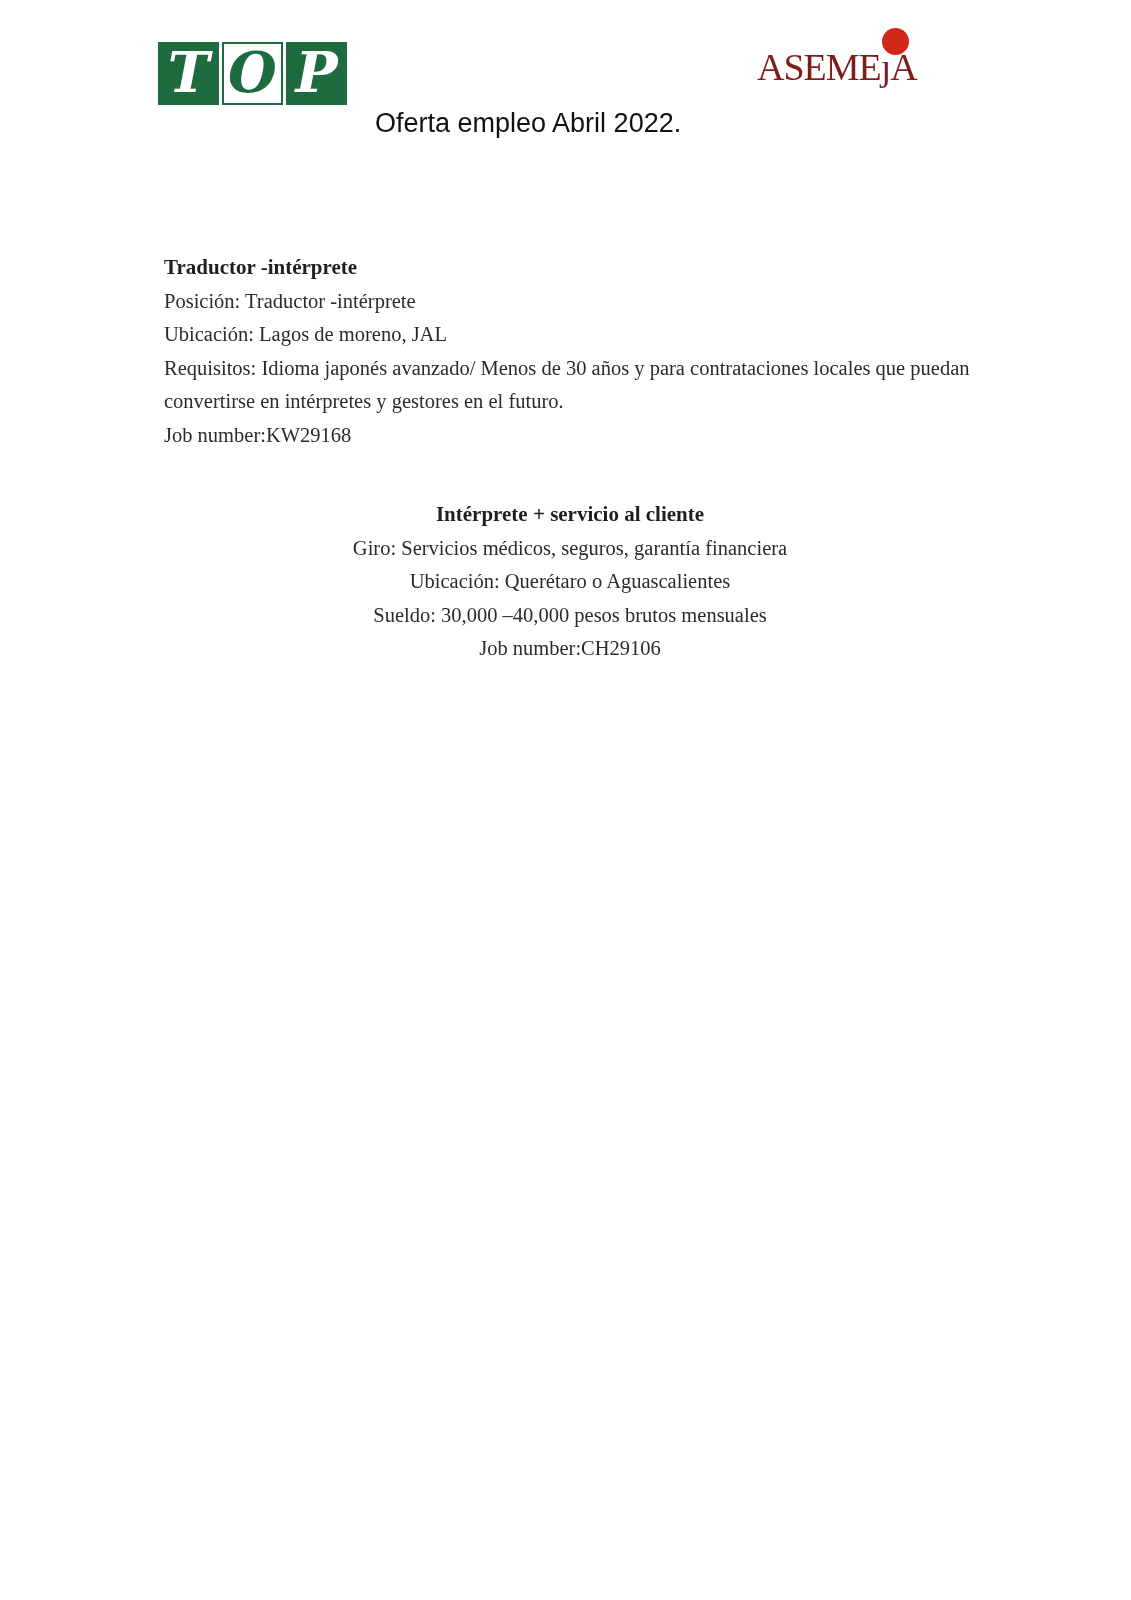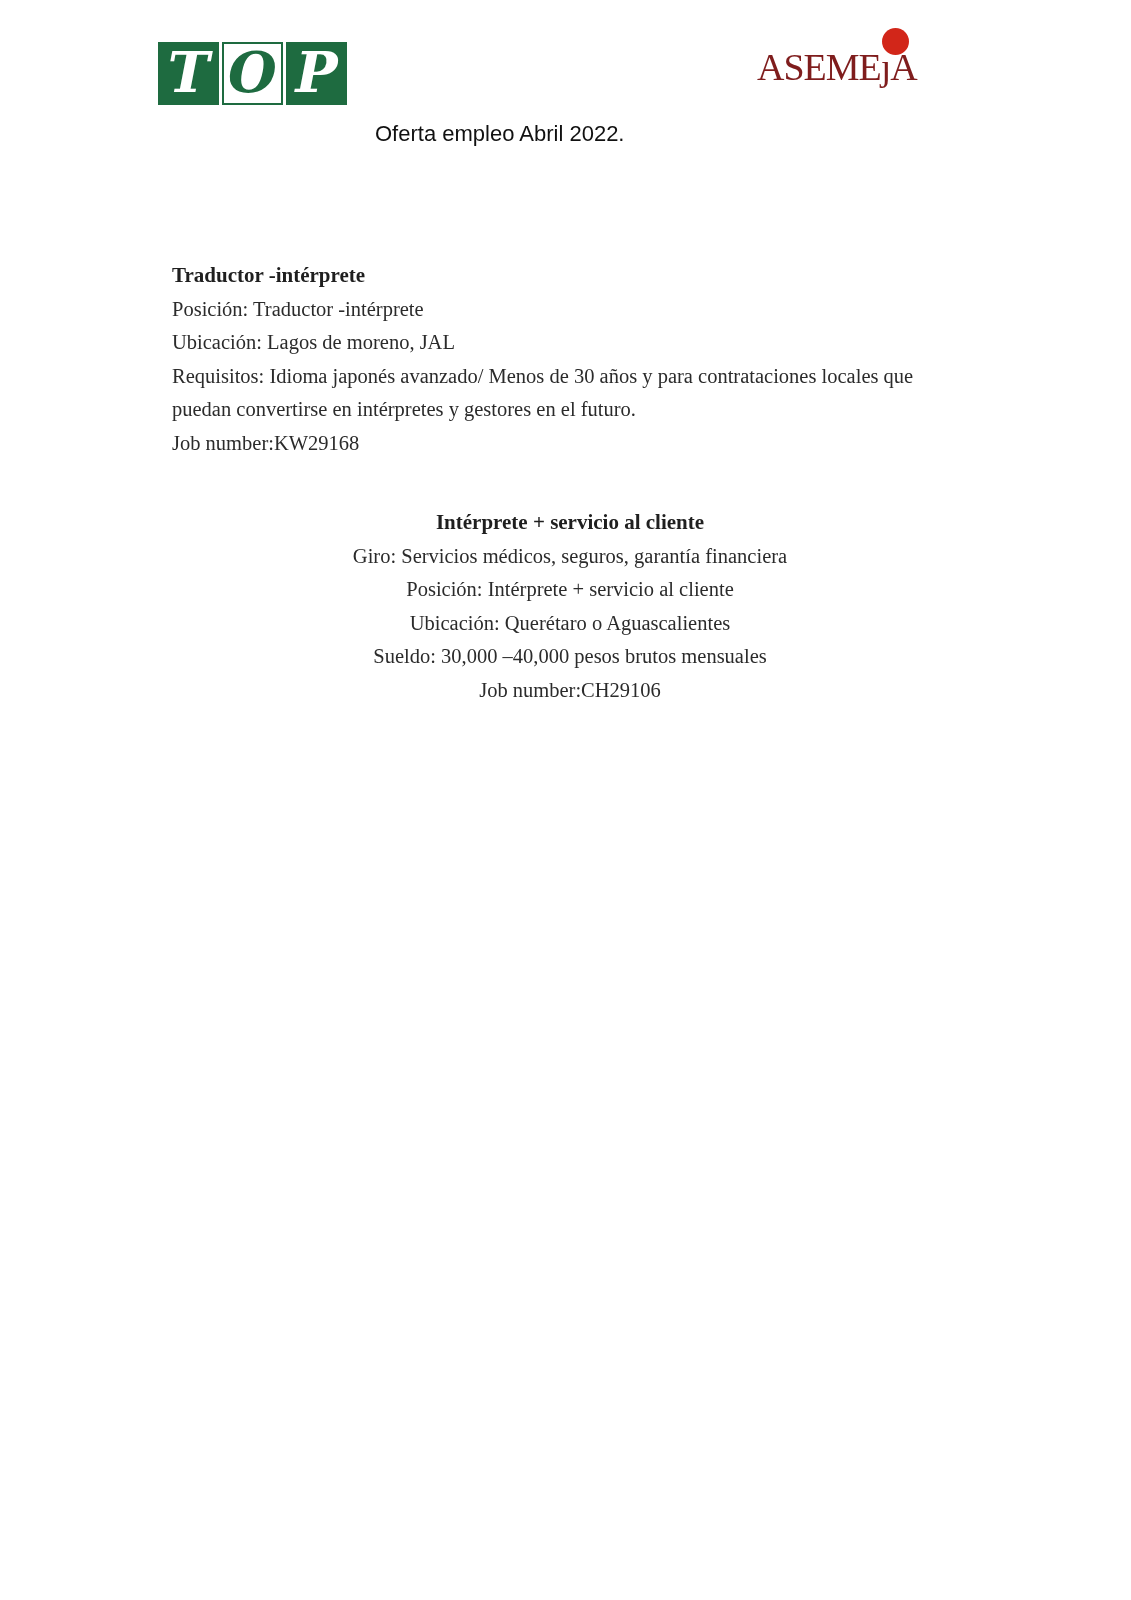--- a/index.html
+++ b/index.html
@@ -57,34 +57,34 @@
     width: 27px;
     height: 27px;
     border-radius: 50%;
     background: #d22619;
   }
 
   
   .doc-title {
     position: absolute;
     left: 375px;
-    top: 121px;
+    top: 108px;
     font-family: "Liberation Sans", sans-serif;
-    font-size: 22px;
+    font-size: 27px;
     color: #111111;
   }
 
   
   .listings {
     position: absolute;
     left: 160px;
     top: 247px;
     width: 820px;
   }
-  .listing { margin: 12px; }
+  .listing { margin: 4px; }
   .listing + .listing { margin-top: 46px; text-align: center; }
   .listing-heading {
     font-weight: bold;
     font-size: 21px;
     line-height: 33.5px;
     color: #1f1f1f;
   }
   .listing-line {
     font-size: 20.5px;
     line-height: 33.5px;
@@ -112,19 +112,18 @@
     <div class="listing-heading">Traductor -intérprete</div>
     <div class="listing-line">Posición: Traductor -intérprete</div>
     <div class="listing-line">Ubicación: Lagos de moreno, JAL</div>
     <div class="listing-line">Requisitos: Idioma japonés avanzado/ Menos de 30 años y para contrataciones locales que puedan convertirse en intérpretes y gestores en el futuro.</div>
     <div class="listing-line">Job number:KW29168</div>
   </div>
 
   <div class="listing">
     <div class="listing-heading">Intérprete + servicio al cliente</div>
     <div class="listing-line">Giro: Servicios médicos, seguros, garantía financiera</div>
-    <div class="listing-line">Posición: Intérprete + servicio al cliente</div>
     <div class="listing-line">Ubicación: Querétaro o Aguascalientes</div>
     <div class="listing-line">Sueldo: 30,000 –40,000 pesos brutos mensuales</div>
     <div class="listing-line">Job number:CH29106</div>
   </div>
 
 </div>
 
 </body></html>

